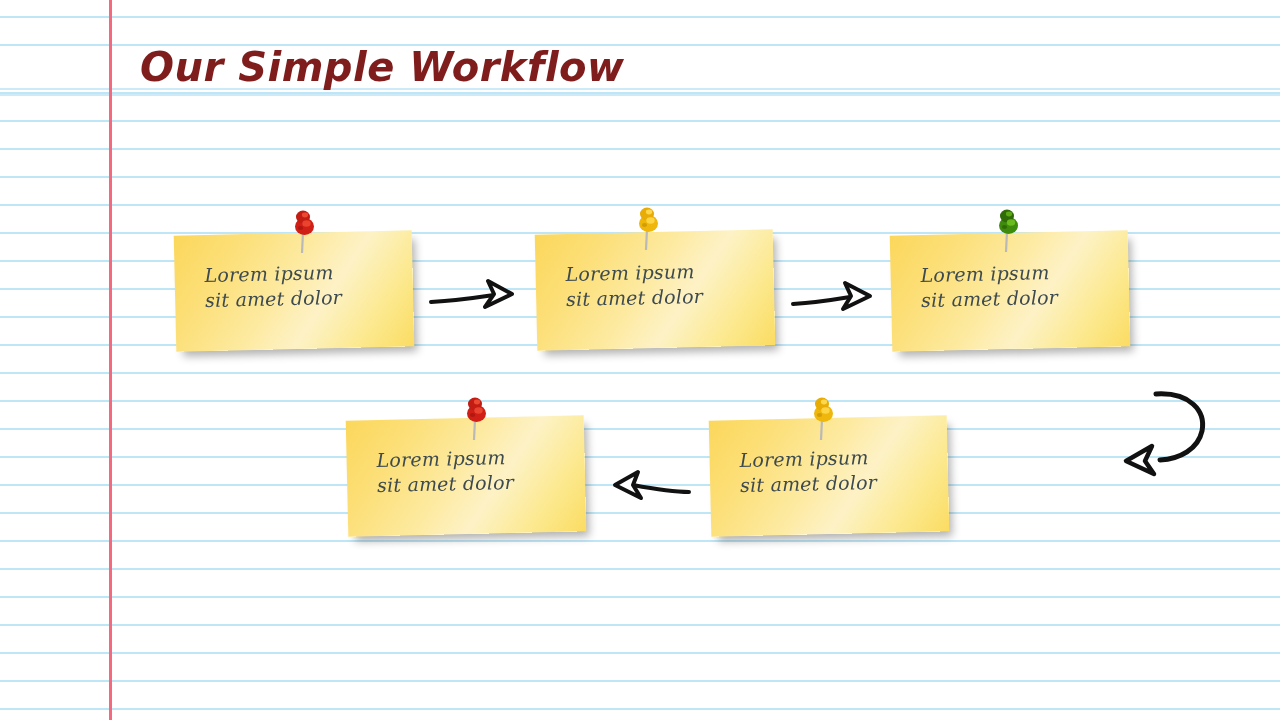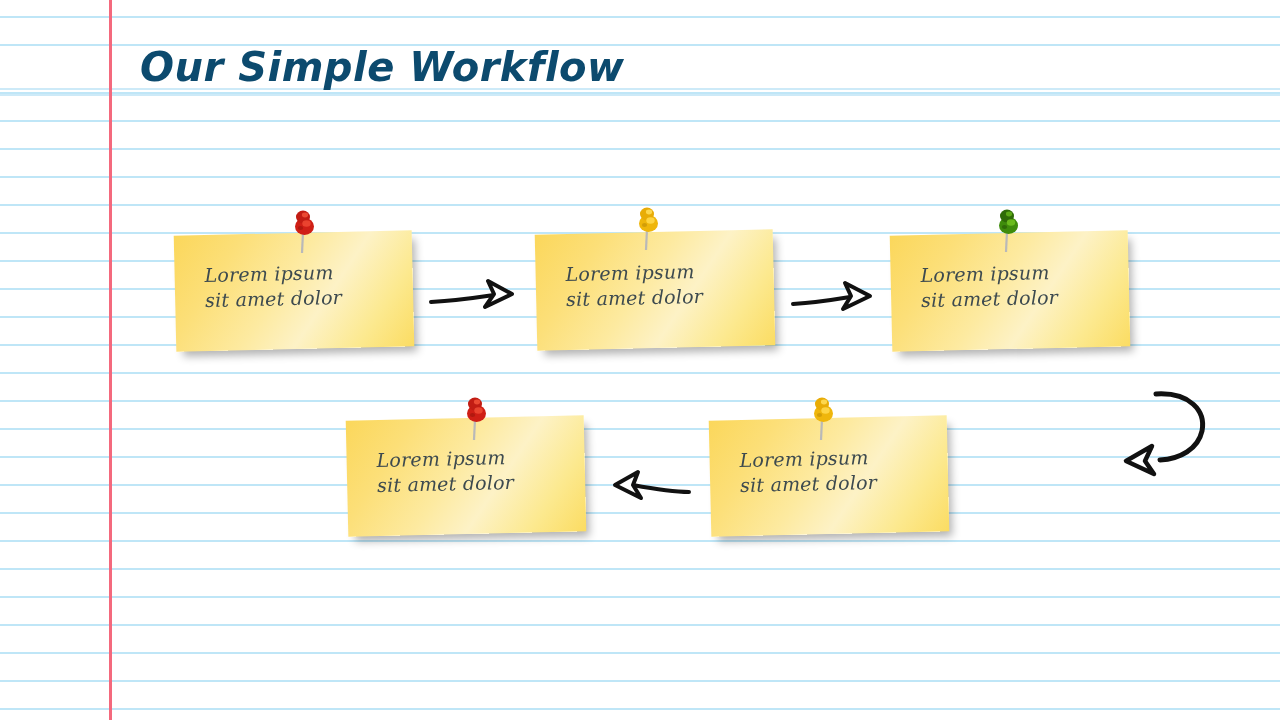--- a/index.html
+++ b/index.html
@@ -54,21 +54,21 @@
   
   .slide-title {
     position: absolute;
     left: 140px;
     top: 44px;
     font-family: "DejaVu Sans", sans-serif;
     font-size: 40px;
     font-weight: 700;
     font-style: italic;
     letter-spacing: 0.5px;
-    color: #0c4a6e;
+    color: #7f1d1d;
     white-space: nowrap;
   }
 
   
   .note {
     position: absolute;
     width: 238px;
     height: 116px;
     box-sizing: border-box;
     background: linear-gradient(128deg,

